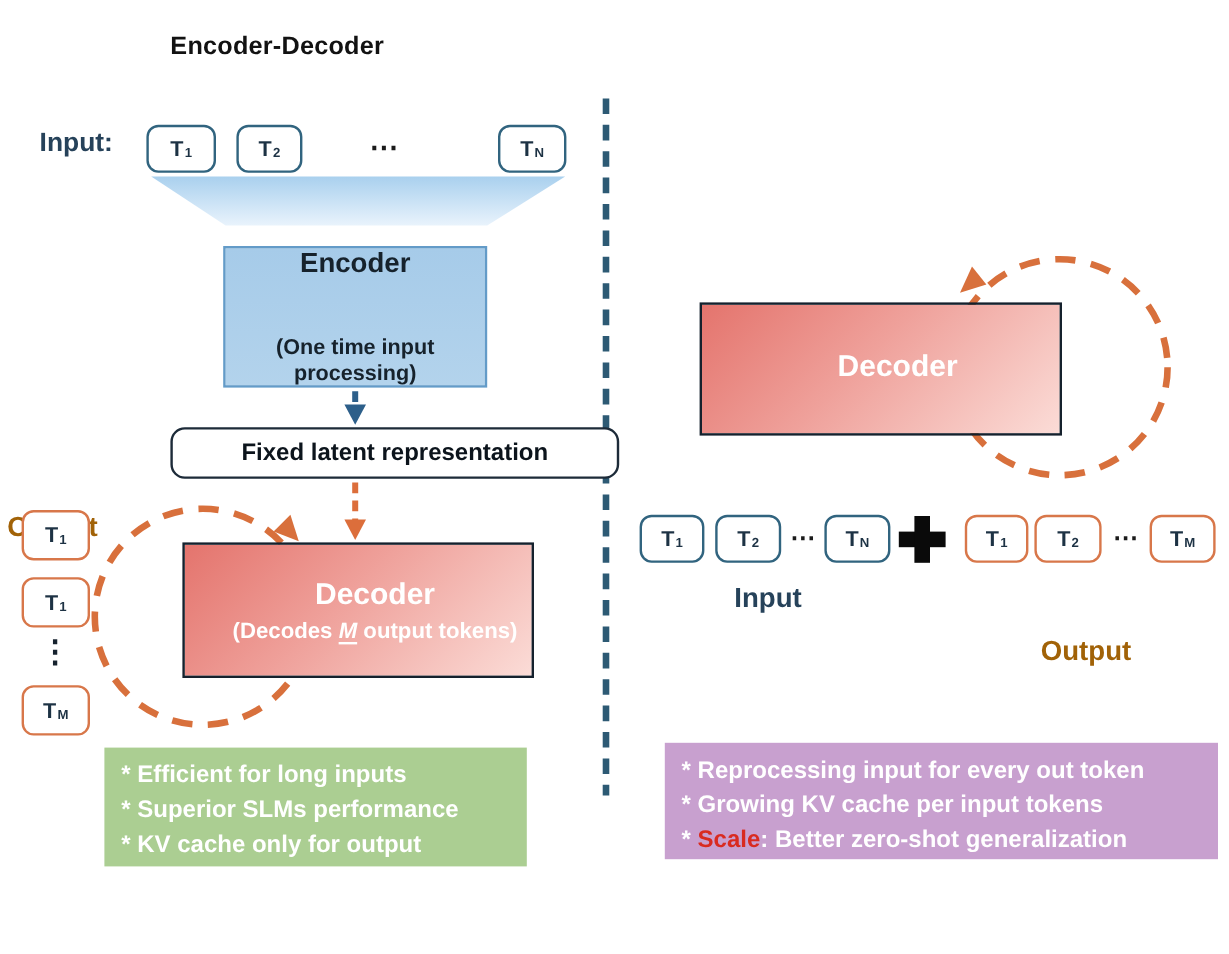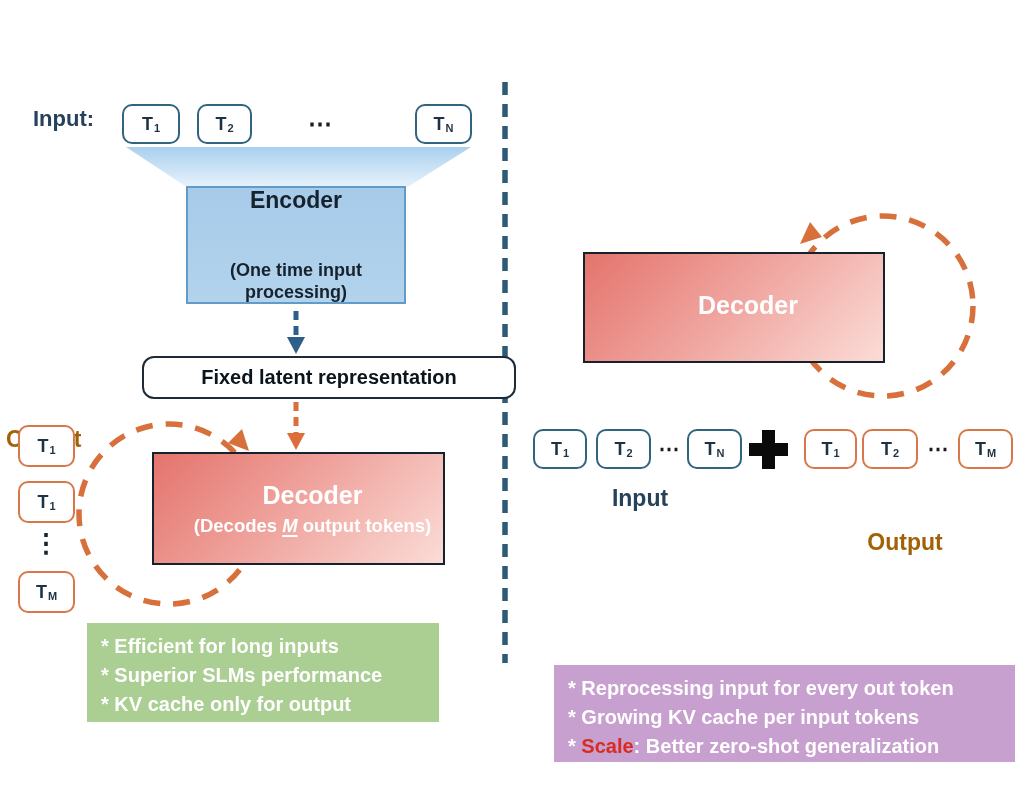--- a/index.html
+++ b/index.html
@@ -108,38 +108,39 @@
       <circle cx="169" cy="514" r="90" fill="none" stroke="#d8703c" stroke-width="5.5" stroke-dasharray="17 13"></circle>
       <polygon points="249,451 228,443 242,429" fill="#d8703c"></polygon>
     </g>
 
     <g>
       <circle cx="883" cy="306" r="90" fill="none" stroke="#d8703c" stroke-width="5.5" stroke-dasharray="17 13"></circle>
       <polygon points="800,244 822,237 810,222" fill="#d8703c"></polygon>
     </g>
   </svg>
 
+  <div class="abs col-title" style="left:81px;top:27px;width:300px;">Encoder-Decoder</div>
 
   <div class="abs side-label navy" style="left:33px;top:106px;">Input:</div>
 
   <div class="abs token blue" style="left:122px;top:104px;width:58px;">
       <span>T</span>
       <sub>1</sub>
     </div>
   <div class="abs token blue" style="left:197px;top:104px;width:55px;">
       <span>T</span>
       <sub>2</sub>
     </div>
   <div class="abs ellipsis" style="left:296px;top:104px;width:48px;">⋯</div>
   <div class="abs token blue" style="left:415px;top:104px;width:57px;">
       <span>T</span>
       <sub>N</sub>
     </div>
 
-  <div class="abs encoder-box" style="left:186px;top:186px;gap:41px;">
+  <div class="abs encoder-box" style="left:186px;top:205px;gap:41px;">
     <div class="box-title">Encoder</div>
     <div class="box-sub">(One time input processing)</div>
   </div>
 
   <div class="abs latent-box" style="left:142px;top:356px;">
     <span>Fixed latent representation</span>
   </div>
 
   <div class="abs decoder-box" style="left:152px;top:452px;width:293px;height:113px;">
     <div class="box-title">Decoder</div>
@@ -202,19 +203,19 @@
     </div>
   <div class="abs ellipsis" style="left:920px;top:429px;width:36px;font-size:21px;">⋯</div>
   <div class="abs token orange" style="left:958px;top:429px;width:55px;">
       <span>T</span>
       <sub>M</sub>
     </div>
 
   <div class="abs side-label navy" style="left:585px;top:485px;width:110px;text-align:center;font-size:23px;">Input</div>
   <div class="abs side-label orange-text" style="left:840px;top:485px;width:130px;text-align:center;font-size:23px;">Output</div>
 
-  <div class="abs note-box purple" style="left:554px;top:619px;width:461px;height:97px;margin-top:46px;">
+  <div class="abs note-box purple" style="left:554px;top:619px;width:461px;height:97px;">
     <div>* Reprocessing input for every out token</div>
     <div>* Growing KV cache per input tokens</div>
     <div><span>* </span><span class="scale-red">Scale</span><span>: Better zero-shot generalization</span></div>
   </div>
 
 </div>
 
 </body></html>

